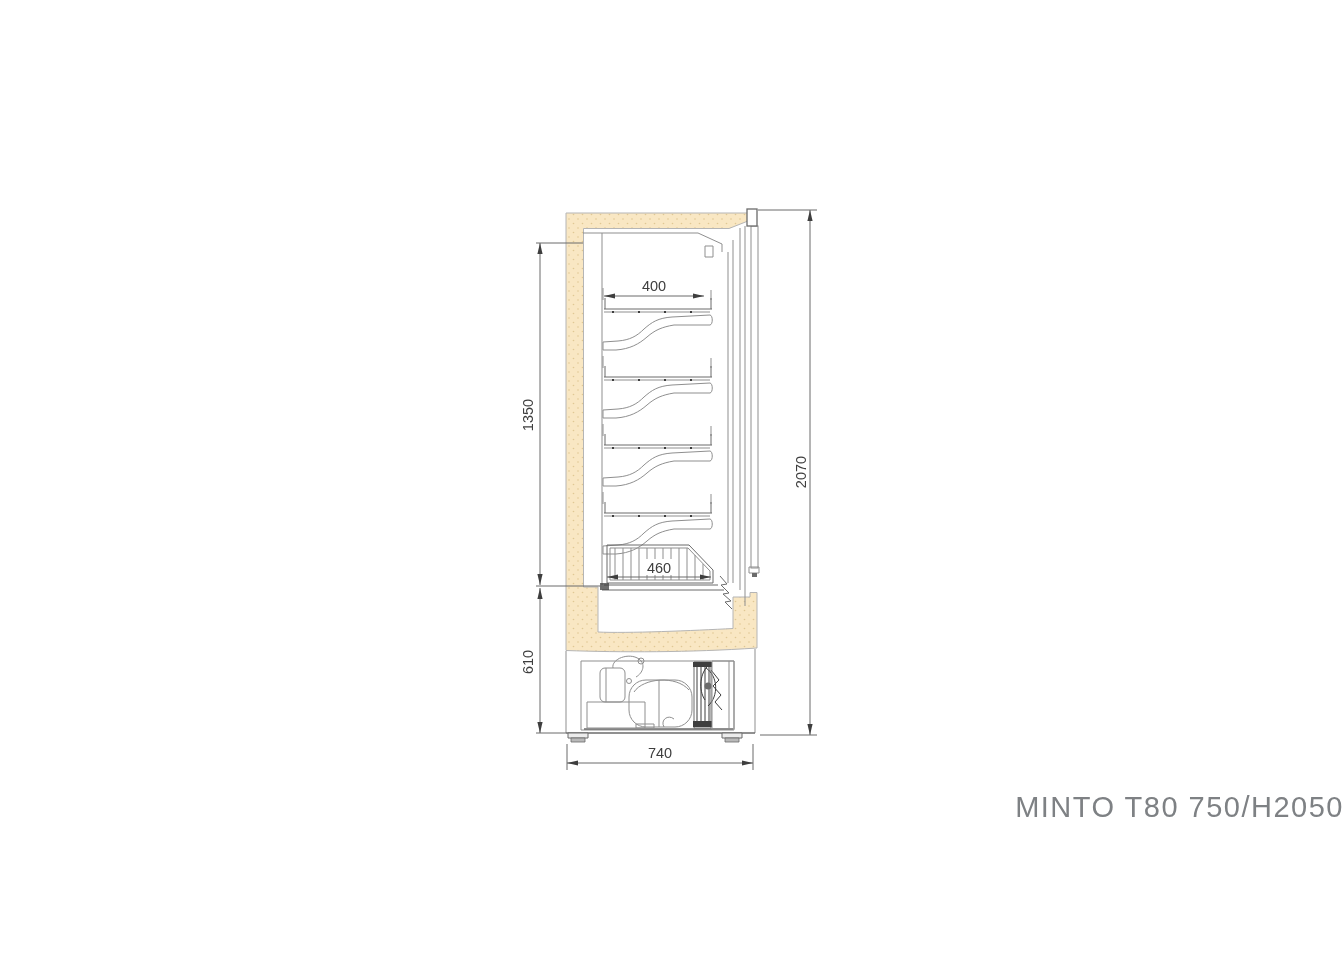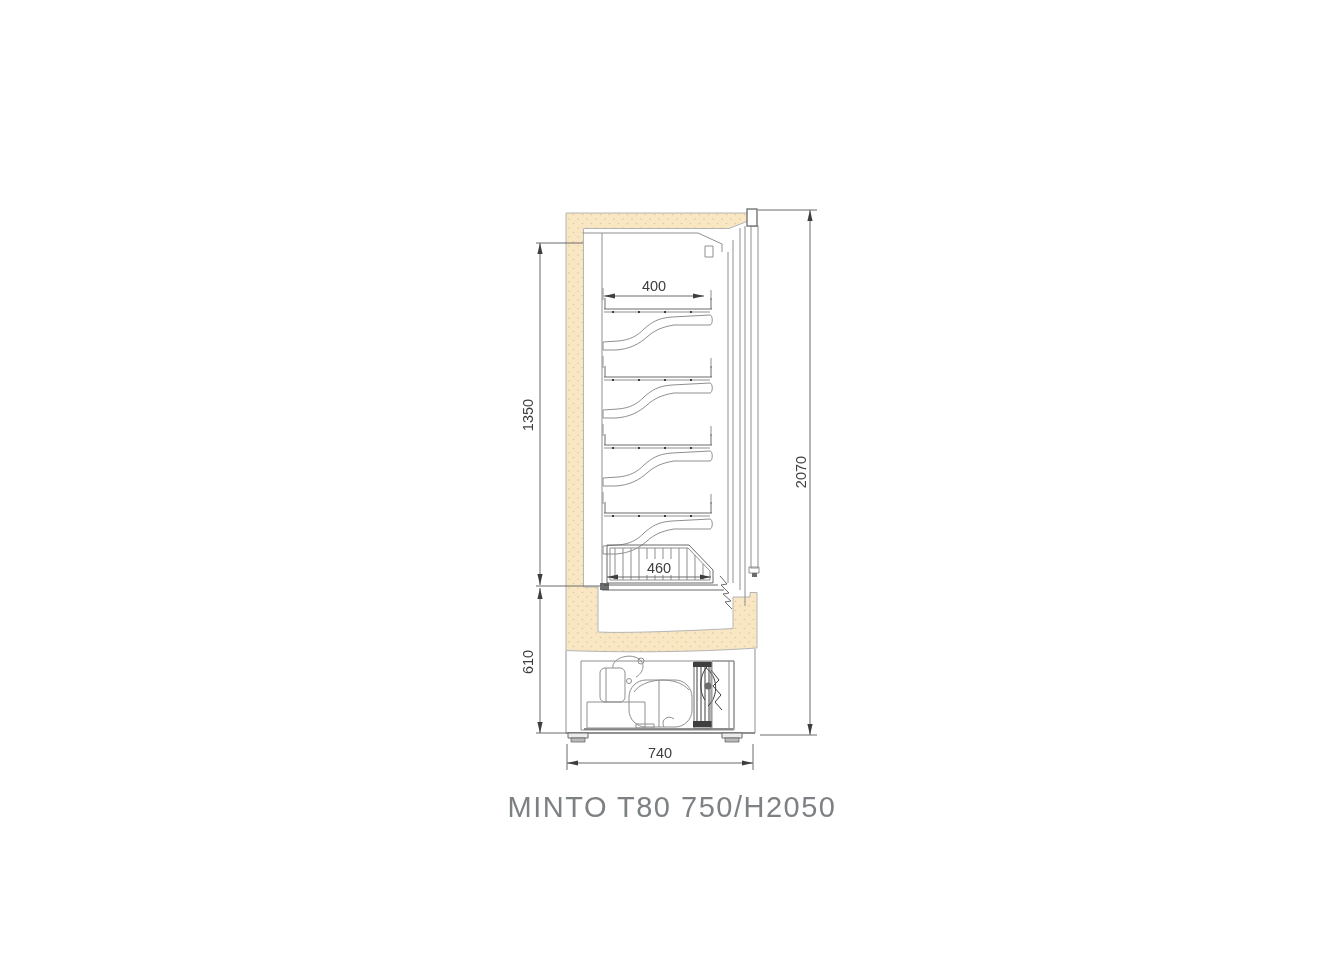--- a/index.html
+++ b/index.html
@@ -11,21 +11,21 @@
   .p-dot{fill:var(--insulation_dot);}
   .s1{stroke:var(--line);stroke-width:1;fill:none;stroke-linejoin:round;stroke-linecap:butt;}
   .s1d{stroke:var(--dark);stroke-width:1;fill:none;stroke-linejoin:round;}
   .sm{stroke:var(--mid);stroke-width:1;fill:none;stroke-linejoin:round;}
   .smw{stroke:var(--mid);stroke-width:1.4;fill:none;}
   .f-dark{fill:var(--dark);stroke:none;}
   .f-mid{fill:var(--mid);stroke:none;}
   .wh{fill:#ffffff;}
   .dimtxt{fill:var(--dark);font:14.5px "Liberation Sans",sans-serif;}
   .dots{stroke:var(--dark);stroke-width:2;stroke-dasharray:2 24;fill:none;}
-  .title{position:absolute;left:0;top:791px;width:1344px;text-align:center;
+  .title{position:absolute;left:0;top:791px;width:1344px;text-align:right;
          font-size:29px;letter-spacing:1.5px;color:var(--title);}
 </style>
 </head>
 <body>
 
 <div id="stage">
 
   <svg id="drawing" width="1344" height="980" viewBox="0 0 1344 980">
     <defs>
       <pattern id="stip" width="9" height="9" patternUnits="userSpaceOnUse">

